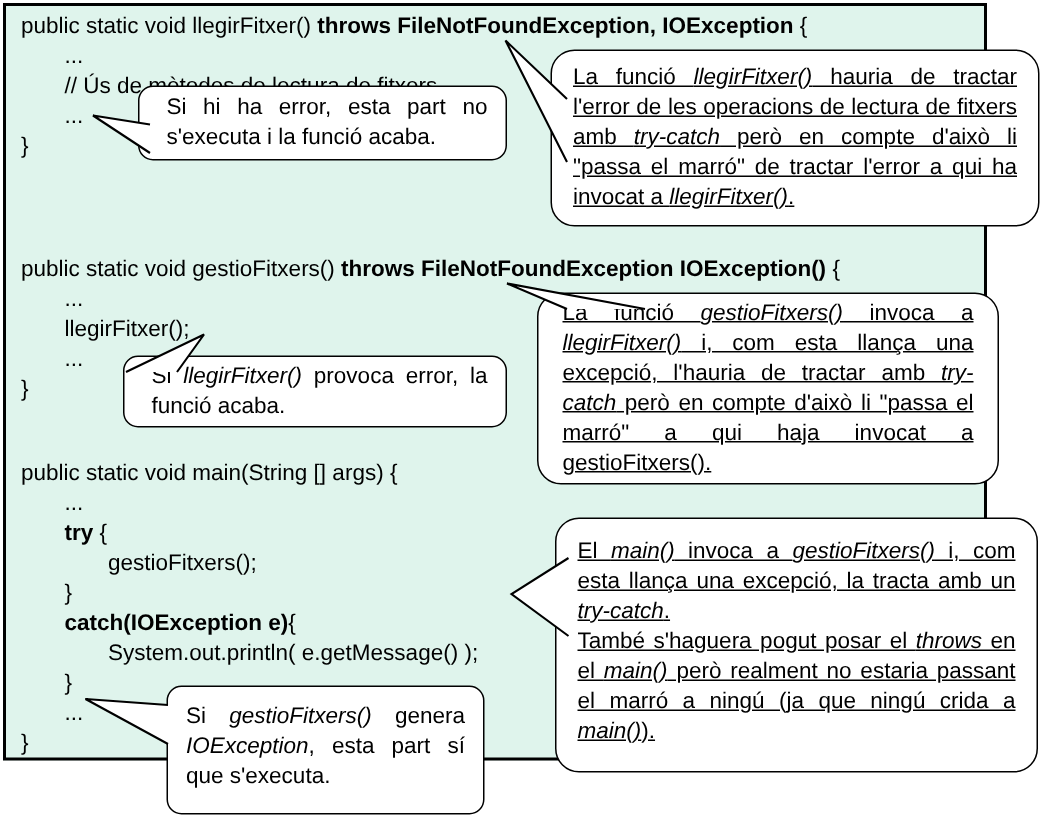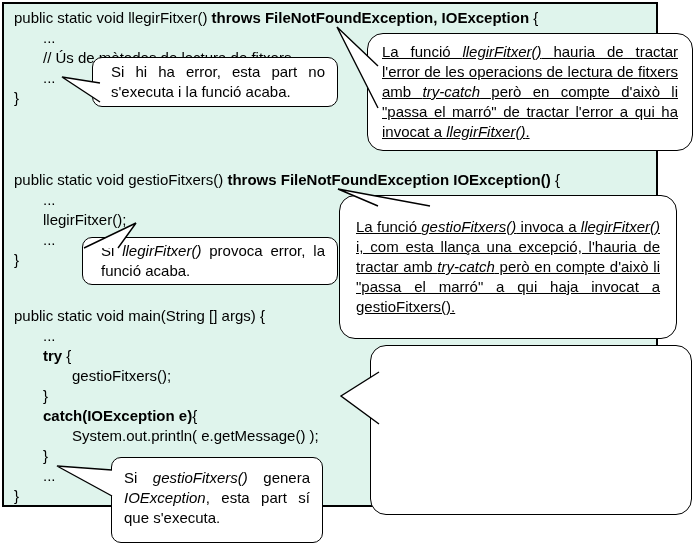--- a/index.html
+++ b/index.html
@@ -23,21 +23,21 @@
     position:absolute;z-index:2;box-sizing:border-box;
     background:#ffffff;border:1.5px solid #000;
     font-size:15px;line-height:20px;
   }
   .bubble p{margin:0;text-align:justify;}
   .b-sm{border-radius:10px;}
   .b-lg{border-radius:16px;text-decoration:underline;}
   #bubble-llegir-error   {left:92px;  top:57px;  width:246px; min-height:48px; padding:4px 12px 4px 18px;}
   #bubble-llegir-throws  {left:367px; top:33px;  width:326px; min-height:114px;padding:8px 14px;}
   #bubble-gestio-error   {left:82px;  top:237px; width:256px; min-height:46px; padding:3px 12px 3px 18px;}
-  #bubble-gestio-throws  {left:339px; top:195px; width:338px; min-height:114px;padding:21px 16px;}
+  #bubble-gestio-throws  {left:358px; top:195px; width:308px; min-height:114px;padding:3px 16px;}
   #bubble-catch-runs     {left:111px; top:457px; width:212px; min-height:86px; padding:10px 12px;}
   #bubble-main-try       {left:370px; top:345px; width:322px; min-height:170px;padding:12px 14px;}
   .tails{position:absolute;left:0;top:0;z-index:3;pointer-events:none;}
   .tails path{fill:#ffffff;stroke:#000;stroke-width:1.4;}
 </style>
 </head>
 <body style="--panel-bg: #dff4ec;">
 
 <div class="code-panel"></div>
 
@@ -54,20 +54,22 @@
 <div class="bubble b-sm" id="bubble-gestio-error">
     <p><span>Si </span><span style="font-style: italic;">llegirFitxer()</span><span> provoca error, la funció acaba.</span></p>
   </div>
 <div class="bubble b-lg" id="bubble-gestio-throws">
     <p><span>La funció </span><span style="font-style: italic;">gestioFitxers()</span><span> invoca a </span><span style="font-style: italic;">llegirFitxer()</span><span> i, com esta llança una excepció, l'hauria de tractar amb </span><span style="font-style: italic;">try-catch</span><span> però en compte d'això li "passa el marró" a qui haja invocat a gestioFitxers().</span></p>
   </div>
 <div class="bubble b-sm" id="bubble-catch-runs">
     <p><span>Si </span><span style="font-style: italic;">gestioFitxers()</span><span> genera </span><span style="font-style: italic;">IOException</span><span>, esta part sí que s'executa.</span></p>
   </div>
 <div class="bubble b-lg" id="bubble-main-try">
+    <p><span>El </span><span style="font-style: italic;">main()</span><span> invoca a </span><span style="font-style: italic;">gestioFitxers()</span><span> i, com esta llança una excepció, la tracta amb un </span><span style="font-style: italic;">try-catch</span><span>.</span></p>
+    <p><span>També s'haguera pogut posar el </span><span style="font-style: italic;">throws</span><span> en el </span><span style="font-style: italic;">main()</span><span> però realment no estaria passant el marró a ningú (ja que ningú crida a </span><span style="font-style: italic;">main()</span><span>).</span></p>
   </div>
 
 <svg class="tails" width="700" height="550" viewBox="0 0 700 550">
   <path d="M 100,83 L 62,77 L 100,102"></path>
   <path d="M 378,66 L 337,27 L 378,108"></path>
   <path d="M 84,248 L 136,223 L 118,248"></path>
   <path d="M 378,206 L 338,189 L 430,206"></path>
   <path d="M 112,470 L 57,466 L 112,496"></path>
   <path d="M 379,372 L 341,396 L 379,424"></path>
 </svg>

